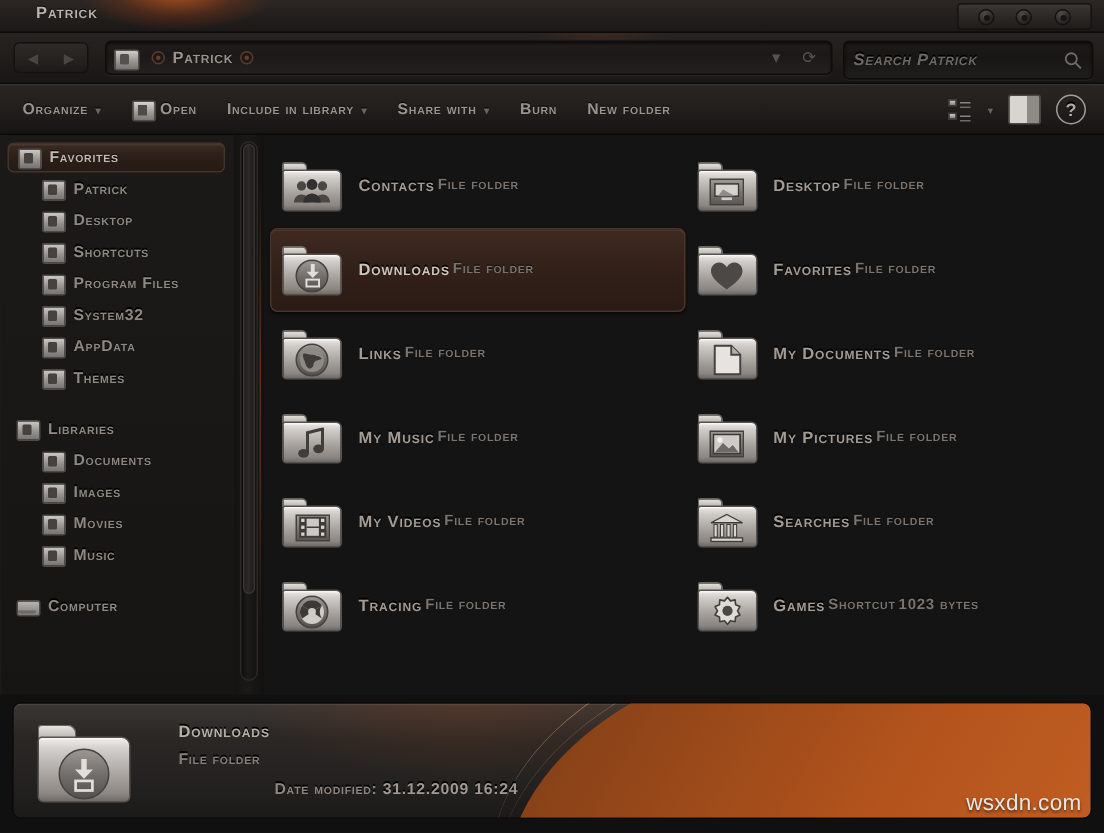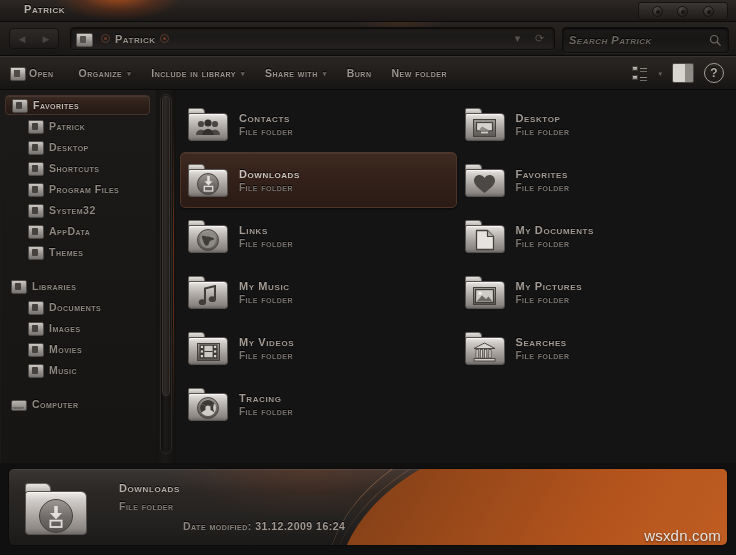--- a/index.html
+++ b/index.html
@@ -407,21 +407,21 @@
     border: 1px solid transparent;
     border-radius: 5px;
   }
   .tile.selected {
     background: linear-gradient(to bottom, #3e2a20 0%, #33211a 45%, #2a1b14 100%);
     border: 1px solid #4d352a;
     box-shadow: inset 0 1px 0 rgba(255,255,255,0.06), 0 1px 2px rgba(0,0,0,0.6);
   }
   .tile-labels {
     display: flex;
-    flex-direction: column;
+    flex-direction: row;
     gap: 2px;
     min-width: 0;
   }
   .tile-name {
     font-size: 11px;
     font-weight: bold;
     letter-spacing: 0.6px;
     color: #a39b94;
     text-shadow: 0 -1px 0 #000;
     white-space: nowrap;
@@ -643,27 +643,27 @@
       <div class="search-ic">
         <svg width="13" height="13" viewBox="0 0 13 13">
           <circle cx="5.2" cy="5.2" r="3.7" fill="none" stroke="currentColor" stroke-width="1.2"></circle>
           <line x1="8" y1="8" x2="11.6" y2="11.6" stroke="currentColor" stroke-width="1.2"></line>
         </svg>
       </div>
     </div>
   </div>
 
   <div class="toolbar">
+    <div class="tb-item first">
+      <span>Organize</span>
+      <span class="caret">▾</span>
+    </div>
     <div class="tb-item">
       <span class="tb-open-icon"></span>
       <span>Open</span>
-    </div>
-    <div class="tb-item first">
-      <span>Organize</span>
-      <span class="caret">▾</span>
     </div>
     <div class="tb-item">
       <span>Include in library</span>
       <span class="caret">▾</span>
     </div>
     <div class="tb-item">
       <span>Share with</span>
       <span class="caret">▾</span>
     </div>
     <div class="tb-item">
@@ -981,20 +981,37 @@
               </svg>
             </div>
           </div>
         </div>
         <div class="tile-labels">
           <div class="tile-name">Tracing</div>
           <div class="tile-type">File folder</div>
         </div>
       </div>
 
+      <div class="tile">
+        <div class="fic">
+          <div class="tab"></div>
+            <div class="body"></div>
+          <div class="glyph">
+            <svg width="24" height="24" viewBox="0 0 24 24">
+              <path d="M12 2.2 L14 4.6 L17.1 3.9 L17.4 7.1 L20.3 8.4 L18.7 11.2 L20.3 14 L17.4 15.3 L17.1 18.5 L14 17.8 L12 20.2 L10 17.8 L6.9 18.5 L6.6 15.3 L3.7 14 L5.3 11.2 L3.7 8.4 L6.6 7.1 L6.9 3.9 L10 4.6 Z" fill="#dedad6" stroke="#423f3c" stroke-width="1.1" stroke-linejoin="round"></path>
+              <circle cx="12" cy="11.2" r="3.4" fill="#4a4744"></circle>
+            </svg>
+          </div>
+        </div>
+        <div class="tile-labels">
+          <div class="tile-name">Games</div>
+          <div class="tile-type">Shortcut</div>
+          <div class="tile-size">1023 bytes</div>
+        </div>
+      </div>
 
     </div>
   </div>
 
   <div class="statusbar">
     <div class="sb-panel">
       <div class="swoosh1"></div>
       <div class="swoosh2"></div>
       <div class="swoosh3"></div>
 

